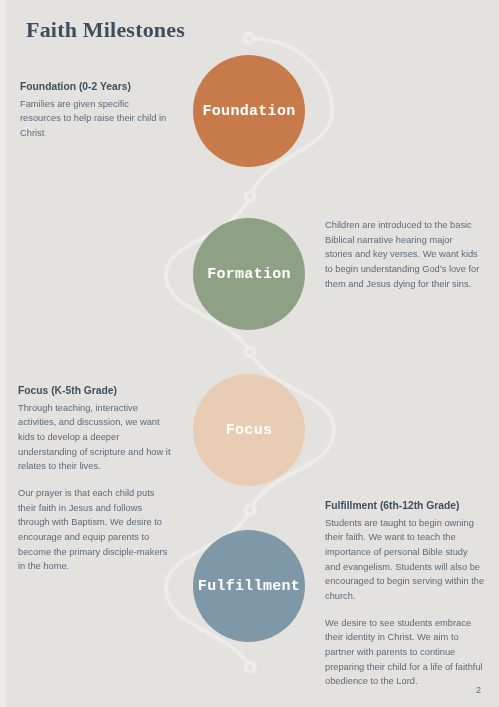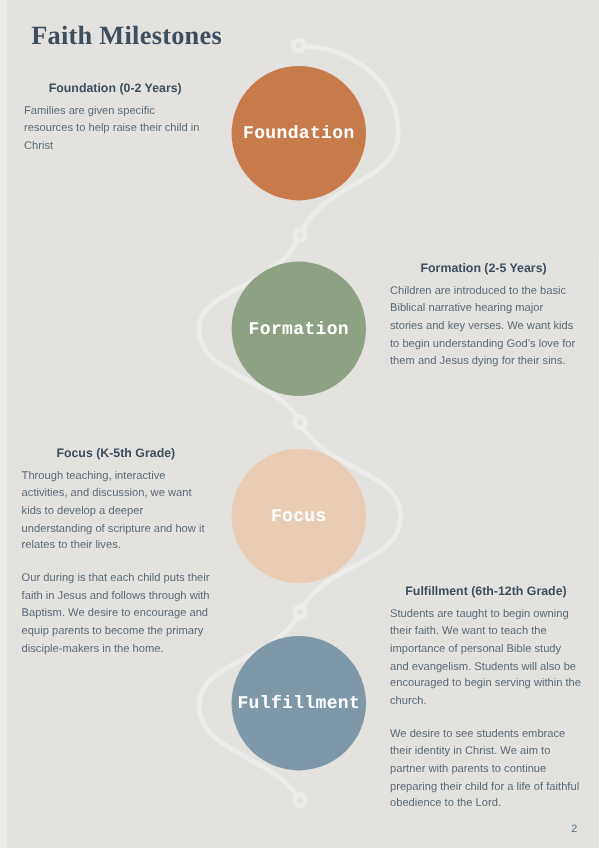--- a/index.html
+++ b/index.html
@@ -61,22 +61,21 @@
   .c-fulfillment { left: 193px; top: 530px; width: 112px; height: 112px; background: #7e98a8; }
 
   
   .block {
     position: absolute;
     color: #5a6b78;
     font-size: 9.3px;
     line-height: 1.58;
   }
   .block h3 {
-    margin: 0 0 3px 0;
-    text-align: center;
+    margin: 12px 0 3px 0;
     font-size: 10.3px;
     font-weight: bold;
     color: #3d4f5e;
     line-height: 1.32;
   }
   .block p {
     margin: 0;
   }
   .block p + p {
     margin-top: 12px;
@@ -141,28 +140,27 @@
   <div class="circle c-fulfillment">
     <span>Fulfillment</span>
   </div>
 
   <div class="block b-foundation">
     <h3>Foundation (0-2 Years)</h3>
     <p>Families are given specific resources to help raise their child in Christ</p>
   </div>
 
   <div class="block b-formation">
-    <h3>Formation (2-5 Years)</h3>
     <p>Children are introduced to the basic Biblical narrative hearing major stories and key verses. We want kids to begin understanding God’s love for them and Jesus dying for their sins.</p>
   </div>
 
   <div class="block b-focus">
     <h3>Focus (K-5th Grade)</h3>
     <p>Through teaching, interactive activities, and discussion, we want kids to develop a deeper understanding of scripture and how it relates to their lives.</p>
-    <p>Our during is that each child puts their faith in Jesus and follows through with Baptism. We desire to encourage and equip parents to become the primary disciple-makers in the home.</p>
+    <p>Our prayer is that each child puts their faith in Jesus and follows through with Baptism. We desire to encourage and equip parents to become the primary disciple-makers in the home.</p>
   </div>
 
   <div class="block b-fulfillment">
     <h3>Fulfillment (6th-12th Grade)</h3>
     <p>Students are taught to begin owning their faith. We want to teach the importance of personal Bible study and evangelism. Students will also be encouraged to begin serving within the church.</p>
     <p>We desire to see students embrace their identity in Christ. We aim to partner with parents to continue preparing their child for a life of faithful obedience to the Lord.</p>
   </div>
 
   <div id="page-number">2</div>
 

